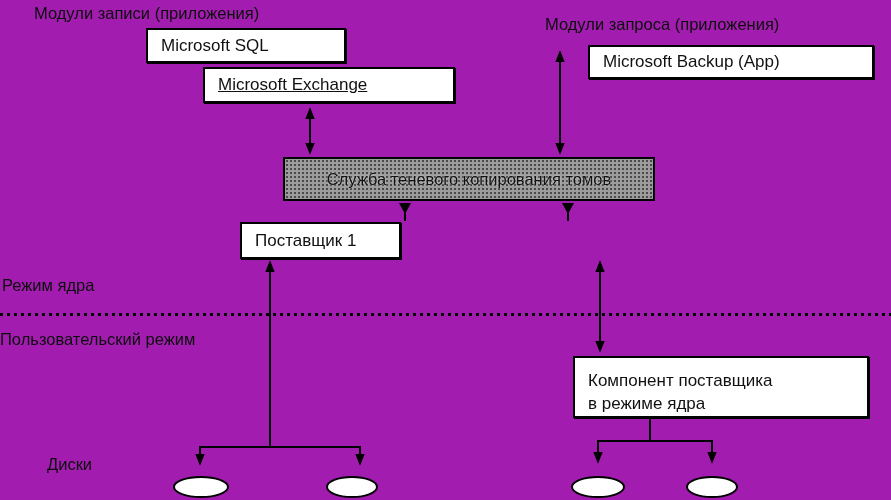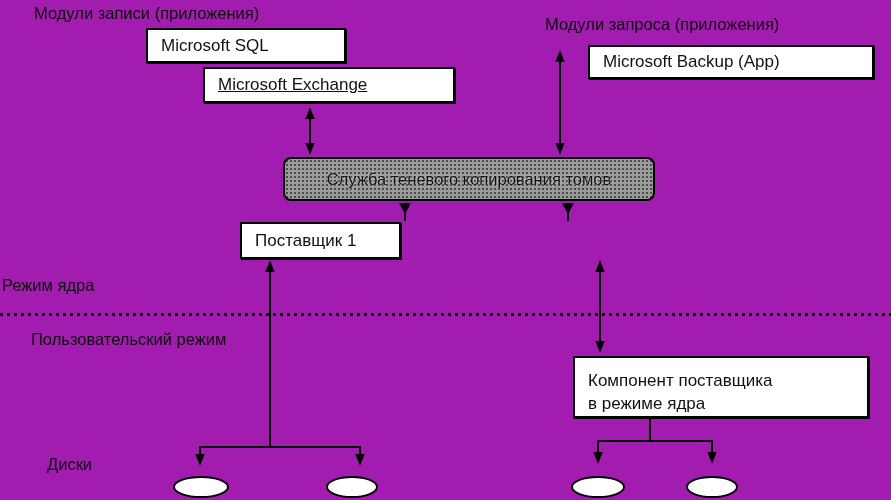--- a/index.html
+++ b/index.html
@@ -39,21 +39,20 @@
 
   .box.service {
     justify-content: center;
     padding-left: 0;
     font-size: 16.5px;
     background-color: #9c9c9c;
     background-image: radial-gradient(rgba(20,20,20,0.6) 1px, transparent 1.3px);
     background-size: 4px 4px;
     text-shadow: 0 0 2px rgba(255,255,255,0.75);
     box-shadow: none;
-    border-radius: 8px;
   }
 
   .box.twolines {
     flex-direction: column;
     align-items: flex-start;
     justify-content: flex-end;
     line-height: 1.35;
   }
 
   .divider {
@@ -134,21 +133,21 @@
   </svg>
 
   <div class="divider"></div>
 
   <div class="lbl" style="left:34px; top:4px;">Модули записи (приложения)</div>
 
   <div class="lbl" style="left:545px; top:15px;">Модули запроса (приложения)</div>
 
   <div class="lbl" style="left:2px; top:276px;">Режим ядра</div>
 
-  <div class="lbl" style="left:0px; top:330px;padding-left:31px;">Пользовательский режим</div>
+  <div class="lbl" style="left:0px; top:330px;">Пользовательский режим</div>
 
   <div class="lbl" style="left:47px; top:455px;">Диски</div>
 
   <div class="box back" style="left:146px; top:28px; width:200px; height:35px;">
     <span>Microsoft SQL</span>
   </div>
 
   <div class="box front" style="left:203px; top:67px; width:252px; height:36px;text-decoration:underline;">
     <span>Microsoft Exchange</span>
   </div>

